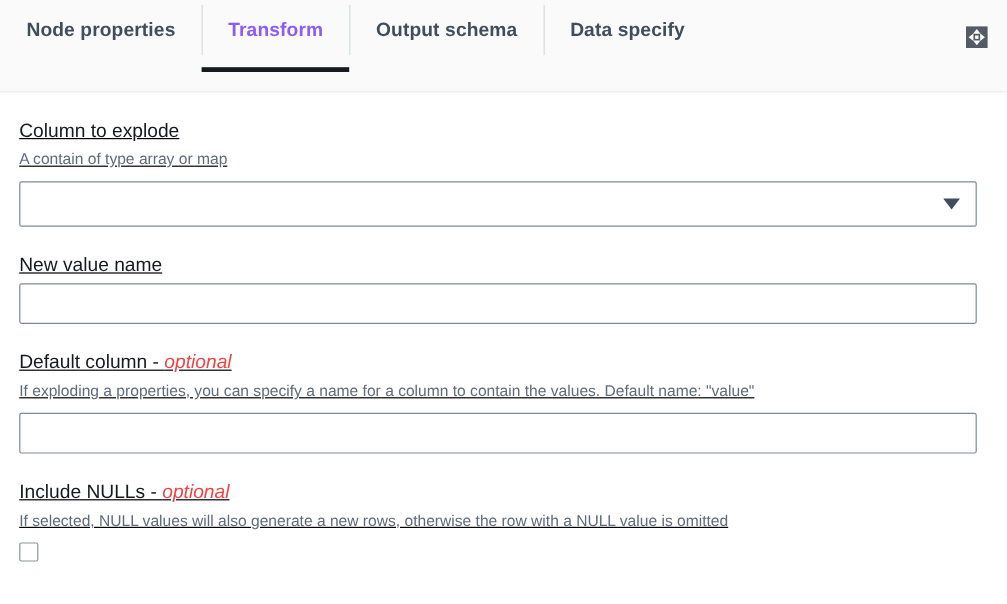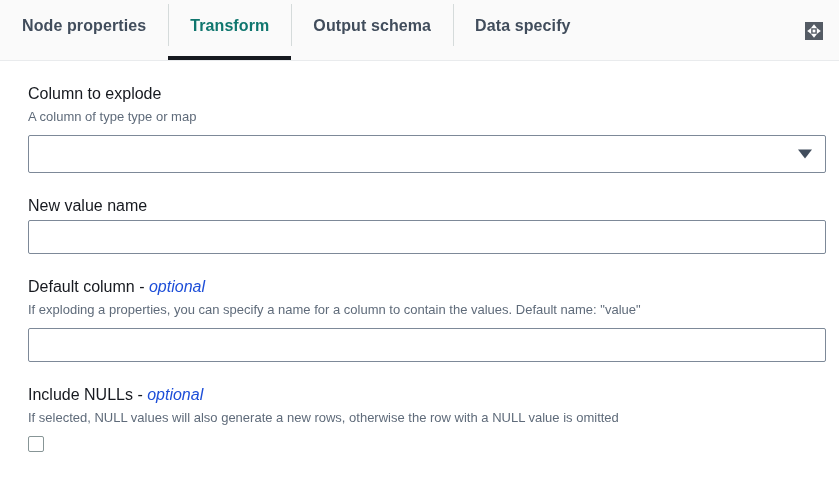--- a/index.html
+++ b/index.html
@@ -13,21 +13,21 @@
     height: 503px;
     background: #ffffff;
     font-family: "Liberation Sans", sans-serif;
     overflow: hidden;
     position: relative;
   }
 
   
   .tabbar {
     position: relative;
-    height: 61px;
+    height: 77px;
     background: #fafafa;
     border-bottom: 1px solid #e9ebed;
     display: flex;
     align-items: flex-start;
   }
   .tabs {
     display: flex;
     align-items: stretch;
     height: 64px;
     padding-left: 0px;
@@ -48,21 +48,21 @@
   .tab:not(:first-child)::before {
     content: "";
     position: absolute;
     left: 0;
     top: 4px;
     bottom: 6px;
     width: 1px;
     background: #d5dbdb;
   }
   .tab.active {
-    color: #0f766e;
+    color: #8b5cf6;
   }
   .tab.active::after {
     content: "";
     position: absolute;
     left: 0px;
     right: 0px;
     bottom: -8px;
     height: 4px;
     background: #16191f;
   }
@@ -76,35 +76,36 @@
     align-items: center;
     justify-content: center;
     cursor: pointer;
     background: transparent;
     border: none;
     padding: 0;
   }
 
   
   .form {
-    padding: 22px 20px 0 28px;
+    padding: 22px 20px 0 16px;
+    text-decoration: underline;
   }
   .field { margin-bottom: 22px; }
   .field.last { margin-bottom: 0; }
 
   .field-label {
     font-size: 16px;
     color: #16191f;
     line-height: 21px;
     margin-bottom: 4px;
     font-weight: normal;
   }
   .field-label .opt {
     font-style: italic;
-    color: #1d4ed8;
+    color: #ef4444;
   }
   .field-desc {
     font-size: 13px;
     color: #5f6b7a;
     line-height: 18px;
     margin-bottom: 9px;
   }
 
   .text-input {
     display: block;
@@ -190,21 +191,21 @@
       </g>
       <rect x="9.6" y="9.6" width="2.8" height="2.8" fill="#ffffff"></rect>
     </svg>
   </button>
 </div>
 
 <div class="form">
 
   <div class="field">
     <div class="field-label">Column to explode</div>
-    <div class="field-desc">A column of type type or map</div>
+    <div class="field-desc">A contain of type array or map</div>
     <div class="select-wrap">
       <div class="select-box"></div>
       <span class="select-caret"></span>
     </div>
   </div>
 
   <div class="field">
     <div class="field-label">New value name</div>
     <input class="text-input" type="text" placeholder="" style="">
   </div>

